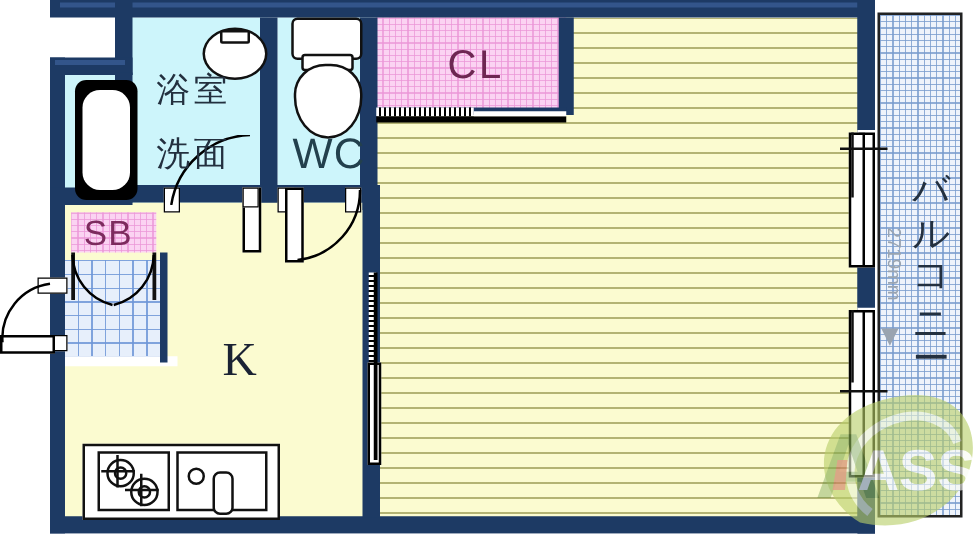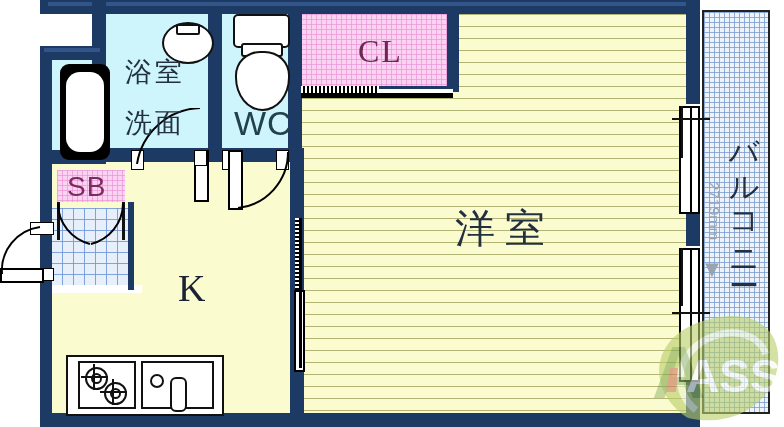--- a/index.html
+++ b/index.html
@@ -33,21 +33,21 @@
       repeating-linear-gradient(to right, rgba(120,155,205,.8) 0 1px, transparent 1px 5px),
       repeating-linear-gradient(to bottom, rgba(120,155,205,.8) 0 1px, transparent 1px 5px);
   }
 
   
   .wall{background:#1d3a64;}
   .wall-lite{background:#33558a;}
   .wall-white{background:#ffffff;}
   .lbl-jp{font-family:"DejaVu Sans", sans-serif;color:#23303f;}
   .lbl-pink{color:#7d2b5e;font-family:"Liberation Sans", sans-serif;}
-  .lbl-cl{color:#6d2752;font-family:Liberation Serif, serif;}
+  .lbl-cl{color:#6d2752;font-family:Liberation Sans, sans-serif;}
   .lbl-wc{color:#23404d;font-family:"Liberation Sans", sans-serif;}
   .lbl-k{color:#1a2233;font-family:"Liberation Serif", serif;}
   .vert{writing-mode:vertical-rl;text-orientation:upright;}
   .vert-dim{writing-mode:vertical-rl;color:#9aa4b0;font-size:14px;
             font-family:"Liberation Sans", sans-serif;letter-spacing:0px;}
 
   
   .tub-outer{background:#000;border-radius:9px;}
   .tub-inner{background:#fff;border-radius:14px;}
   .basin{border:2px solid #111;border-radius:50%;background:#fff;}
@@ -213,21 +213,20 @@
       <text x="50" y="86" font-family="Liberation Sans, sans-serif" font-size="46" font-weight="bold" fill="#ffffff" opacity=".92">ASSIST</text>
     </svg>
   </div>
 
   <div class="abs lbl-jp" style="left:125px;top:54px;font-size:27px;letter-spacing:3px;">浴室</div>
   <div class="abs lbl-jp" style="left:125px;top:105px;font-size:27px;letter-spacing:3px;">洗面</div>
   <div class="abs lbl-wc" style="left:234px;top:104px;font-size:34px;letter-spacing:1px;">WC</div>
   <div class="abs lbl-cl" style="left:358px;top:33px;font-size:32px;letter-spacing:2px;">CL</div>
   <div class="abs lbl-pink" style="left:67px;top:171px;font-size:28px;letter-spacing:1px;">SB</div>
   <div class="abs lbl-k" style="left:178px;top:266px;font-size:38px;">K</div>
-  <div class="abs lbl-jp" style="left:455px;top:201px;font-size:40px;letter-spacing:10px;">洋室</div>
 
   <div class="abs vert lbl-jp" style="left:723px;top:118px;font-size:30px;letter-spacing:4px;">バルコニー</div>
 
   <div class="abs vert-dim" style="left:706px;top:182px;font-size:15px;">2719mm</div>
   <div class="abs" style="left:705px;top:258px;font-size:18px;color:#9aa4b0;
               font-family:'DejaVu Sans',sans-serif;">▼</div>
 
 </div>
 
 </body></html>

